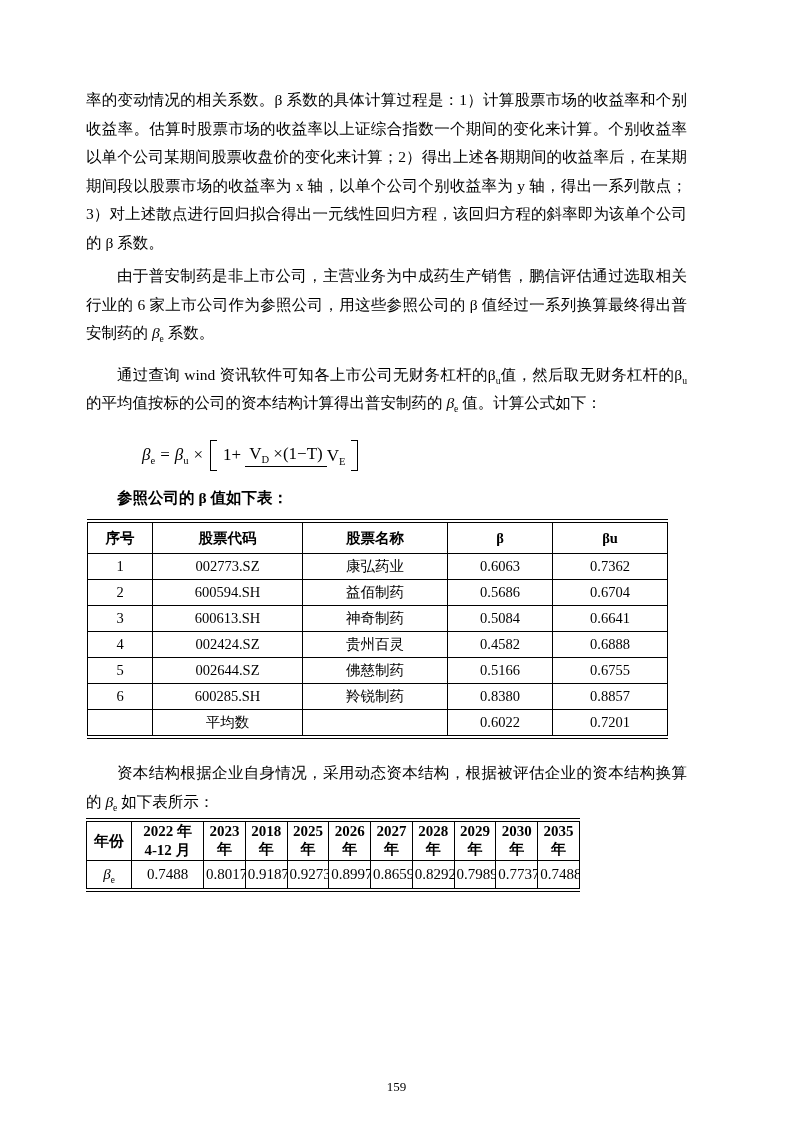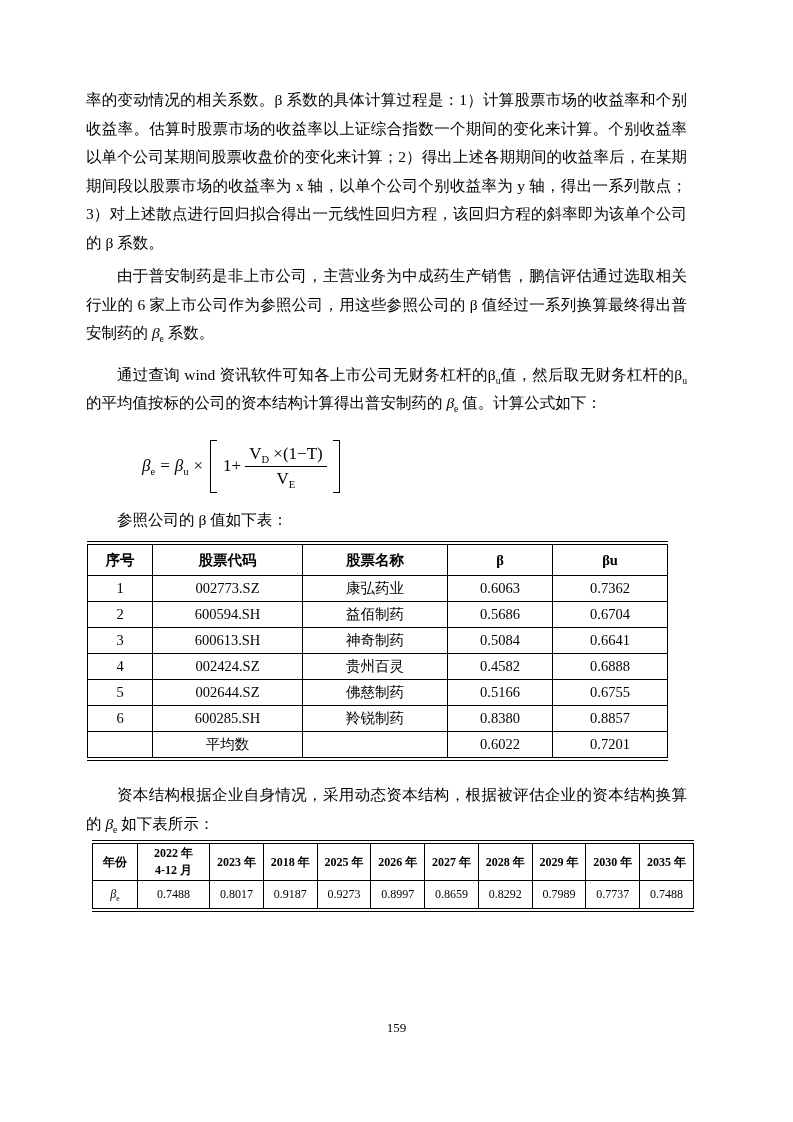--- a/index.html
+++ b/index.html
@@ -20,42 +20,42 @@
 
   
   .formula-row { margin:22px 0 12px 56px; }
   .formula { display:inline-flex; align-items:center; font-size:17px; }
   .formula .sp { margin:0 5px; }
   .f-group { display:inline-flex; align-items:center; margin-left:2px; }
   .brk { width:6px; align-self:stretch; }
   .brk.l { border-left:1.6px solid #000; border-top:1.6px solid #000; border-bottom:1.6px solid #000; }
   .brk.r { border-right:1.6px solid #000; border-top:1.6px solid #000; border-bottom:1.6px solid #000; }
   .f-inner { display:inline-flex; align-items:center; padding:4px 6px; }
-  .frac { display:inline-flex; flex-direction:column; align-items:center; margin-left:4px; }
+  .frac { display:inline-flex; flex-direction:row; align-items:center; margin-left:4px; }
   .frac .num { border-bottom:1.2px solid #000; padding:0 4px 2px 4px; }
   .frac .den { padding-top:2px; }
 
-  .intro { margin-top:13px; margin-bottom:7px; }
+  .intro { margin-top:13px; margin-bottom:7px;font-weight:bold; }
 
   
   table { border-collapse:collapse; table-layout:fixed;
           border-top:4px double #000; border-bottom:4px double #000; }
   th, td { border:1px solid #000; text-align:center; vertical-align:middle;
            padding:0 2px; overflow:hidden; }
   th { font-weight:bold; white-space:pre-line; }
 
   .t1 { width:580px; margin-left:1px; font-size:14.5px; }
   .t1 th { height:30px; }
   .t1 td { height:25px; }
 
-  .t2 { width:602px; margin-left:6px; margin-top:2px; font-size:12px; }
+  .t2 { width:494px; margin-left:0; margin-top:2px; font-size:15px; }
   .t2 th { height:36px; }
   .t2 td { height:27px; }
 
-  .page-number { position:absolute; left:0; top:1020px; width:100%;
+  .page-number { position:absolute; left:0; top:1079px; width:100%;
                  text-align:center; font-size:13px; }
 </style>
 </head>
 <body>
 
 <div class="page">
   <div class="content">
 
     <p class="p1">率的变动情况的相关系数。β 系数的具体计算过程是：1）计算股票市场的收益率和个别收益率。估算时股票市场的收益率以上证综合指数一个期间的变化来计算。个别收益率以单个公司某期间股票收盘价的变化来计算；2）得出上述各期期间的收益率后，在某期期间段以股票市场的收益率为 x 轴，以单个公司个别收益率为 y 轴，得出一系列散点；3）对上述散点进行回归拟合得出一元线性回归方程，该回归方程的斜率即为该单个公司的 β 系数。</p>
 

